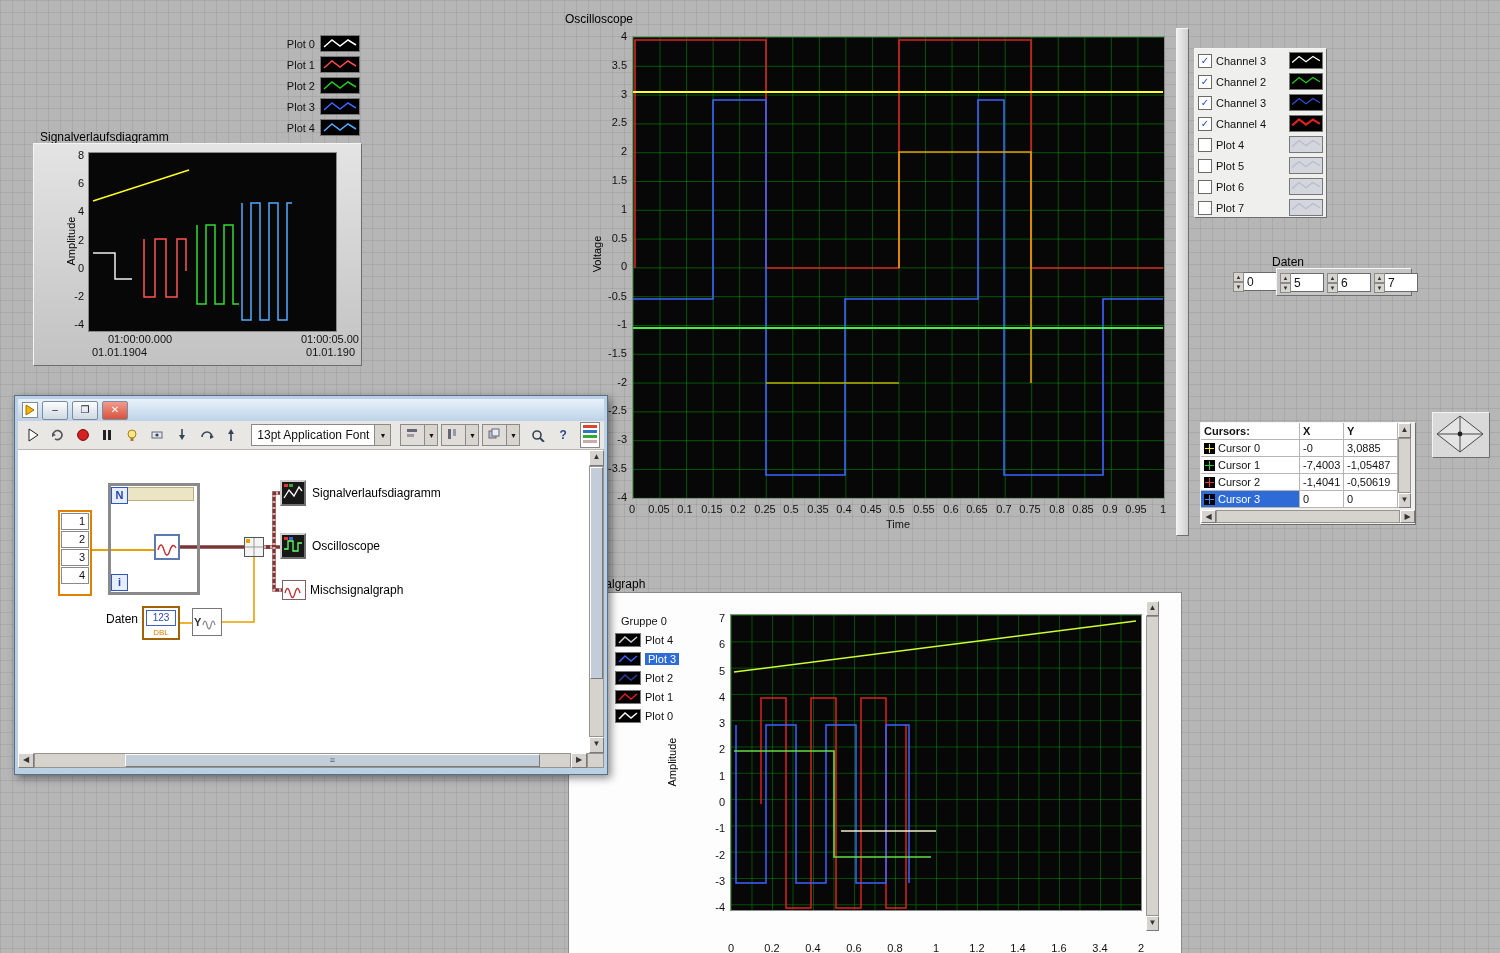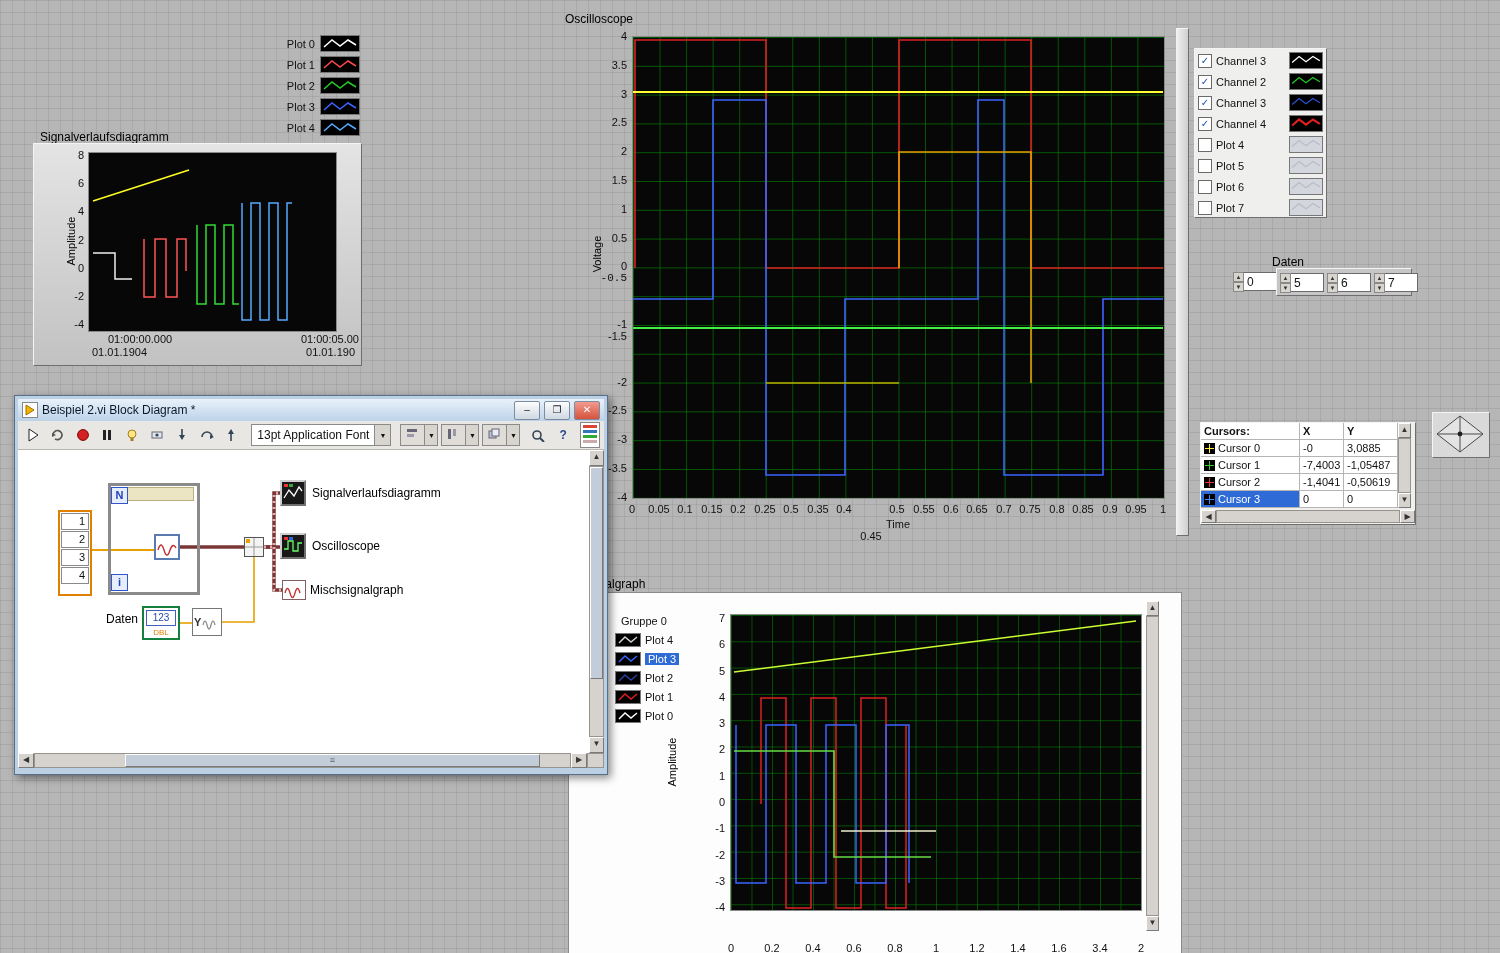--- a/index.html
+++ b/index.html
@@ -140,39 +140,39 @@
 
   <span class="t tr" style="left:595px;top:30px;width:32px;">4</span>
   <span class="t tr" style="left:595px;top:59px;width:32px;">3.5</span>
   <span class="t tr" style="left:595px;top:88px;width:32px;">3</span>
   <span class="t tr" style="left:595px;top:116px;width:32px;">2.5</span>
   <span class="t tr" style="left:595px;top:145px;width:32px;">2</span>
   <span class="t tr" style="left:595px;top:174px;width:32px;">1.5</span>
   <span class="t tr" style="left:595px;top:203px;width:32px;">1</span>
   <span class="t tr" style="left:595px;top:232px;width:32px;">0.5</span>
   <span class="t tr" style="left:595px;top:260px;width:32px;">0</span>
-  <span class="t tr" style="left:595px;top:272px;width:32px;font-family:Liberation Mono, monospace;">-0.5</span>
+  <span class="t tr" style="left:595px;top:290px;width:32px;">-0.5</span>
   <span class="t tr" style="left:595px;top:318px;width:32px;">-1</span>
-  <span class="t tr" style="left:595px;top:330px;width:32px;">-1.5</span>
+  <span class="t tr" style="left:595px;top:347px;width:32px;">-1.5</span>
   <span class="t tr" style="left:595px;top:376px;width:32px;">-2</span>
   <span class="t tr" style="left:595px;top:404px;width:32px;">-2.5</span>
   <span class="t tr" style="left:595px;top:433px;width:32px;">-3</span>
   <span class="t tr" style="left:595px;top:462px;width:32px;">-3.5</span>
   <span class="t tr" style="left:595px;top:491px;width:32px;">-4</span>
 
   <span class="t tc" style="left:619px;top:503px;width:26px;">0</span>
   <span class="t tc" style="left:646px;top:503px;width:26px;">0.05</span>
   <span class="t tc" style="left:672px;top:503px;width:26px;">0.1</span>
   <span class="t tc" style="left:699px;top:503px;width:26px;">0.15</span>
   <span class="t tc" style="left:725px;top:503px;width:26px;">0.2</span>
   <span class="t tc" style="left:752px;top:503px;width:26px;">0.25</span>
   <span class="t tc" style="left:778px;top:503px;width:26px;">0.5</span>
   <span class="t tc" style="left:805px;top:503px;width:26px;">0.35</span>
   <span class="t tc" style="left:831px;top:503px;width:26px;">0.4</span>
-  <span class="t tc" style="left:858px;top:530px;width:26px;">0.45</span>
+  <span class="t tc" style="left:858px;top:503px;width:26px;">0.45</span>
   <span class="t tc" style="left:884px;top:503px;width:26px;">0.5</span>
   <span class="t tc" style="left:911px;top:503px;width:26px;">0.55</span>
   <span class="t tc" style="left:938px;top:503px;width:26px;">0.6</span>
   <span class="t tc" style="left:964px;top:503px;width:26px;">0.65</span>
   <span class="t tc" style="left:991px;top:503px;width:26px;">0.7</span>
   <span class="t tc" style="left:1017px;top:503px;width:26px;">0.75</span>
   <span class="t tc" style="left:1044px;top:503px;width:26px;">0.8</span>
   <span class="t tc" style="left:1070px;top:503px;width:26px;">0.85</span>
   <span class="t tc" style="left:1097px;top:503px;width:26px;">0.9</span>
   <span class="t tc" style="left:1123px;top:503px;width:26px;">0.95</span>
@@ -444,21 +444,20 @@
       <div class="sb-btn" style="height:13px;">▼</div>
     </div>
   </div>
 
   <div class="bd-frame">
     <div class="bd-title">
       <svg width="16" height="16" viewBox="0 0 16 16">
         <rect x="0.5" y="0.5" width="15" height="15" fill="#fff" stroke="#888"></rect>
         <polygon points="4,3 12,8 4,13" fill="#f4b400" stroke="#a07000"></polygon>
       </svg>
-      <span class="ttl">Beispiel 2.vi Block Diagram *</span>
       <span class="winbtn">–</span>
       <span class="winbtn">❐</span>
       <span class="winbtn close">✕</span>
     </div>
     <div class="bd-tools">
       <span class="tbtn">
           <svg width="14" height="14">
             <polygon points="3,1 12,7 3,13" fill="#fff" stroke="#222"></polygon>
           </svg>
         </span>
@@ -612,21 +611,21 @@
         </div>
         <span class="dlabel" style="left:294px;top:89px;">Oscilloscope</span>
         <div class="abs" style="left:264px;top:130px;width:24px;height:20px;background:#fff;border:1px solid #806060;box-sizing:border-box;">
           <svg width="22" height="18">
               <path d="M2,12 q2.5,-9 5,0 q2.5,9 5,0 q2.5,-9 5,0" fill="none" stroke="#c03030" stroke-width="1.3"></path>
             </svg>
         </div>
         <span class="dlabel" style="left:292px;top:133px;">Mischsignalgraph</span>
 
         <span class="dlabel" style="left:88px;top:162px;">Daten</span>
-        <div class="abs" style="left:124px;top:156px;width:38px;height:34px;border:2px solid #15803d;background:#fff;box-sizing:border-box;">
+        <div class="abs" style="left:124px;top:156px;width:38px;height:34px;border:2px solid #a16207;background:#fff;box-sizing:border-box;">
           <div style="margin:2px;border:1px solid #4060c0;color:#2a4ab0;font-size:10px;text-align:center;line-height:13px;height:14px;">123</div>
           <div style="color:#e08000;font-size:8px;text-align:center;">DBL</div>
         </div>
 
         <div class="abs" style="left:174px;top:158px;width:30px;height:28px;background:#fff;border:1px solid #777;box-sizing:border-box;display:flex;align-items:center;gap:1px;padding:1px;">
           <span style="font-size:11px;font-weight:bold;color:#333;">Y</span>
           <svg width="16" height="16">
               <path d="M1,11 q2,-8 4,0 q2,8 4,0 q2,-8 4,0" fill="none" stroke="#888" stroke-width="1.2"></path>
             </svg>
         </div>

